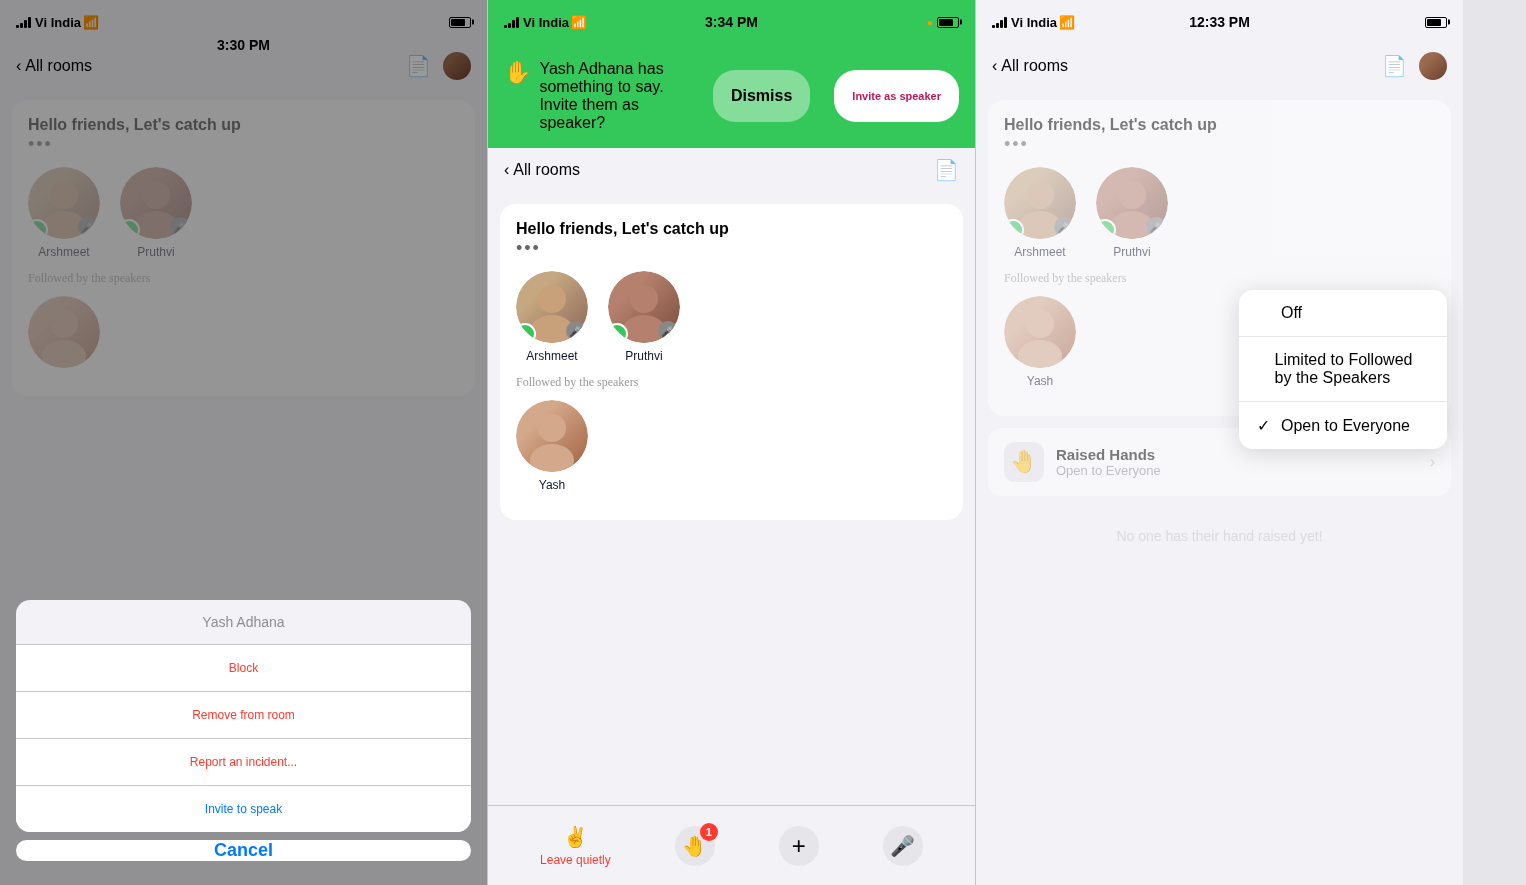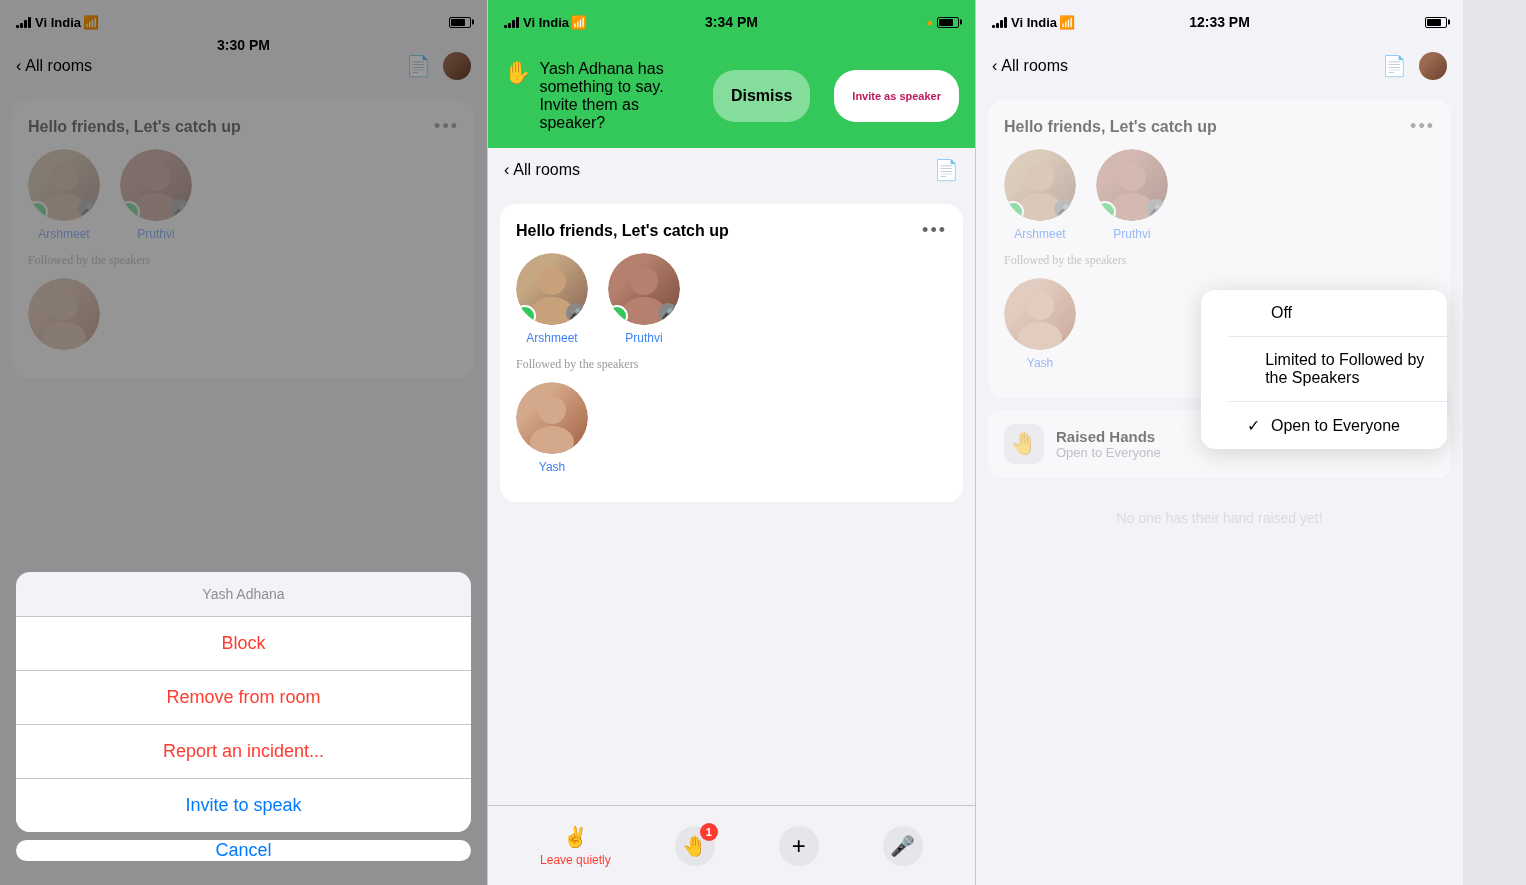--- a/index.html
+++ b/index.html
@@ -119,23 +119,23 @@
 
     
     .room-card {
       background: #fff;
       margin: 12px;
       border-radius: 16px;
       padding: 16px;
     }
     .room-title-row {
       display: flex;
-      align-items: center;
       justify-content: space-between;
       margin-bottom: 12px;
+      flex-direction: column;
     }
     .room-title {
       font-size: 16px;
       font-weight: 600;
       color: #000;
     }
     .more-dots {
       font-size: 18px;
       color: #666;
       letter-spacing: 2px;
@@ -183,21 +183,21 @@
       border-radius: 50%;
       display: flex;
       align-items: center;
       justify-content: center;
       font-size: 10px;
       color: #fff;
       border: 2px solid #fff;
     }
     .speaker-name {
       font-size: 12px;
-      color: #3b82f6;
+      color: #0f172a;
       text-align: right;
     }
 
     .section-label {
       font-size: 12px;
       color: #999;
       margin-bottom: 10px;
       font-family: Liberation Serif, serif;
     }
 
@@ -227,37 +227,37 @@
     .action-sheet-header {
       padding: 14px 16px;
       text-align: center;
       font-size: 14px;
       color: #8e8e93;
       border-bottom: 0.5px solid #c6c6c8;
     }
     .action-sheet-item {
       padding: 16px;
       text-align: center;
-      font-size: 18px;
+      font-size: 12px;
       border-bottom: 0.5px solid #c6c6c8;
       background: #fff;
       cursor: pointer;
     }
     .action-sheet-item:last-child {
       border-bottom: none;
     }
     .action-red { color: #ff3b30; }
     .action-blue { color: #007aff; text-align: center; }
 
     .action-sheet-cancel {
       background: #fff;
       border-radius: 14px;
       text-align: center;
       font-size: 18px;
-      font-weight: 400;
+      font-weight: 700;
       color: #007aff;
       margin-bottom: 24px;
       cursor: pointer;
     }
 
     
     .green-notification {
       background: #34c759;
       padding: 16px;
       display: flex;
@@ -347,23 +347,22 @@
 
     
     .dropdown-menu {
       background: #fff;
       border-radius: 14px;
       box-shadow: 0 4px 24px rgba(0,0,0,0.15);
       overflow: hidden;
       position: absolute;
       right: 16px;
       top: 290px;
-      width: 246px;
+      width: 208px;
       z-index: 30;
-      padding-left: 28px;
     }
     .dropdown-item {
       padding: 14px 18px;
       font-size: 16px;
       color: #000;
       border-bottom: 0.5px solid #e5e5ea;
       display: flex;
       align-items: center;
       gap: 8px;
       cursor: pointer;

